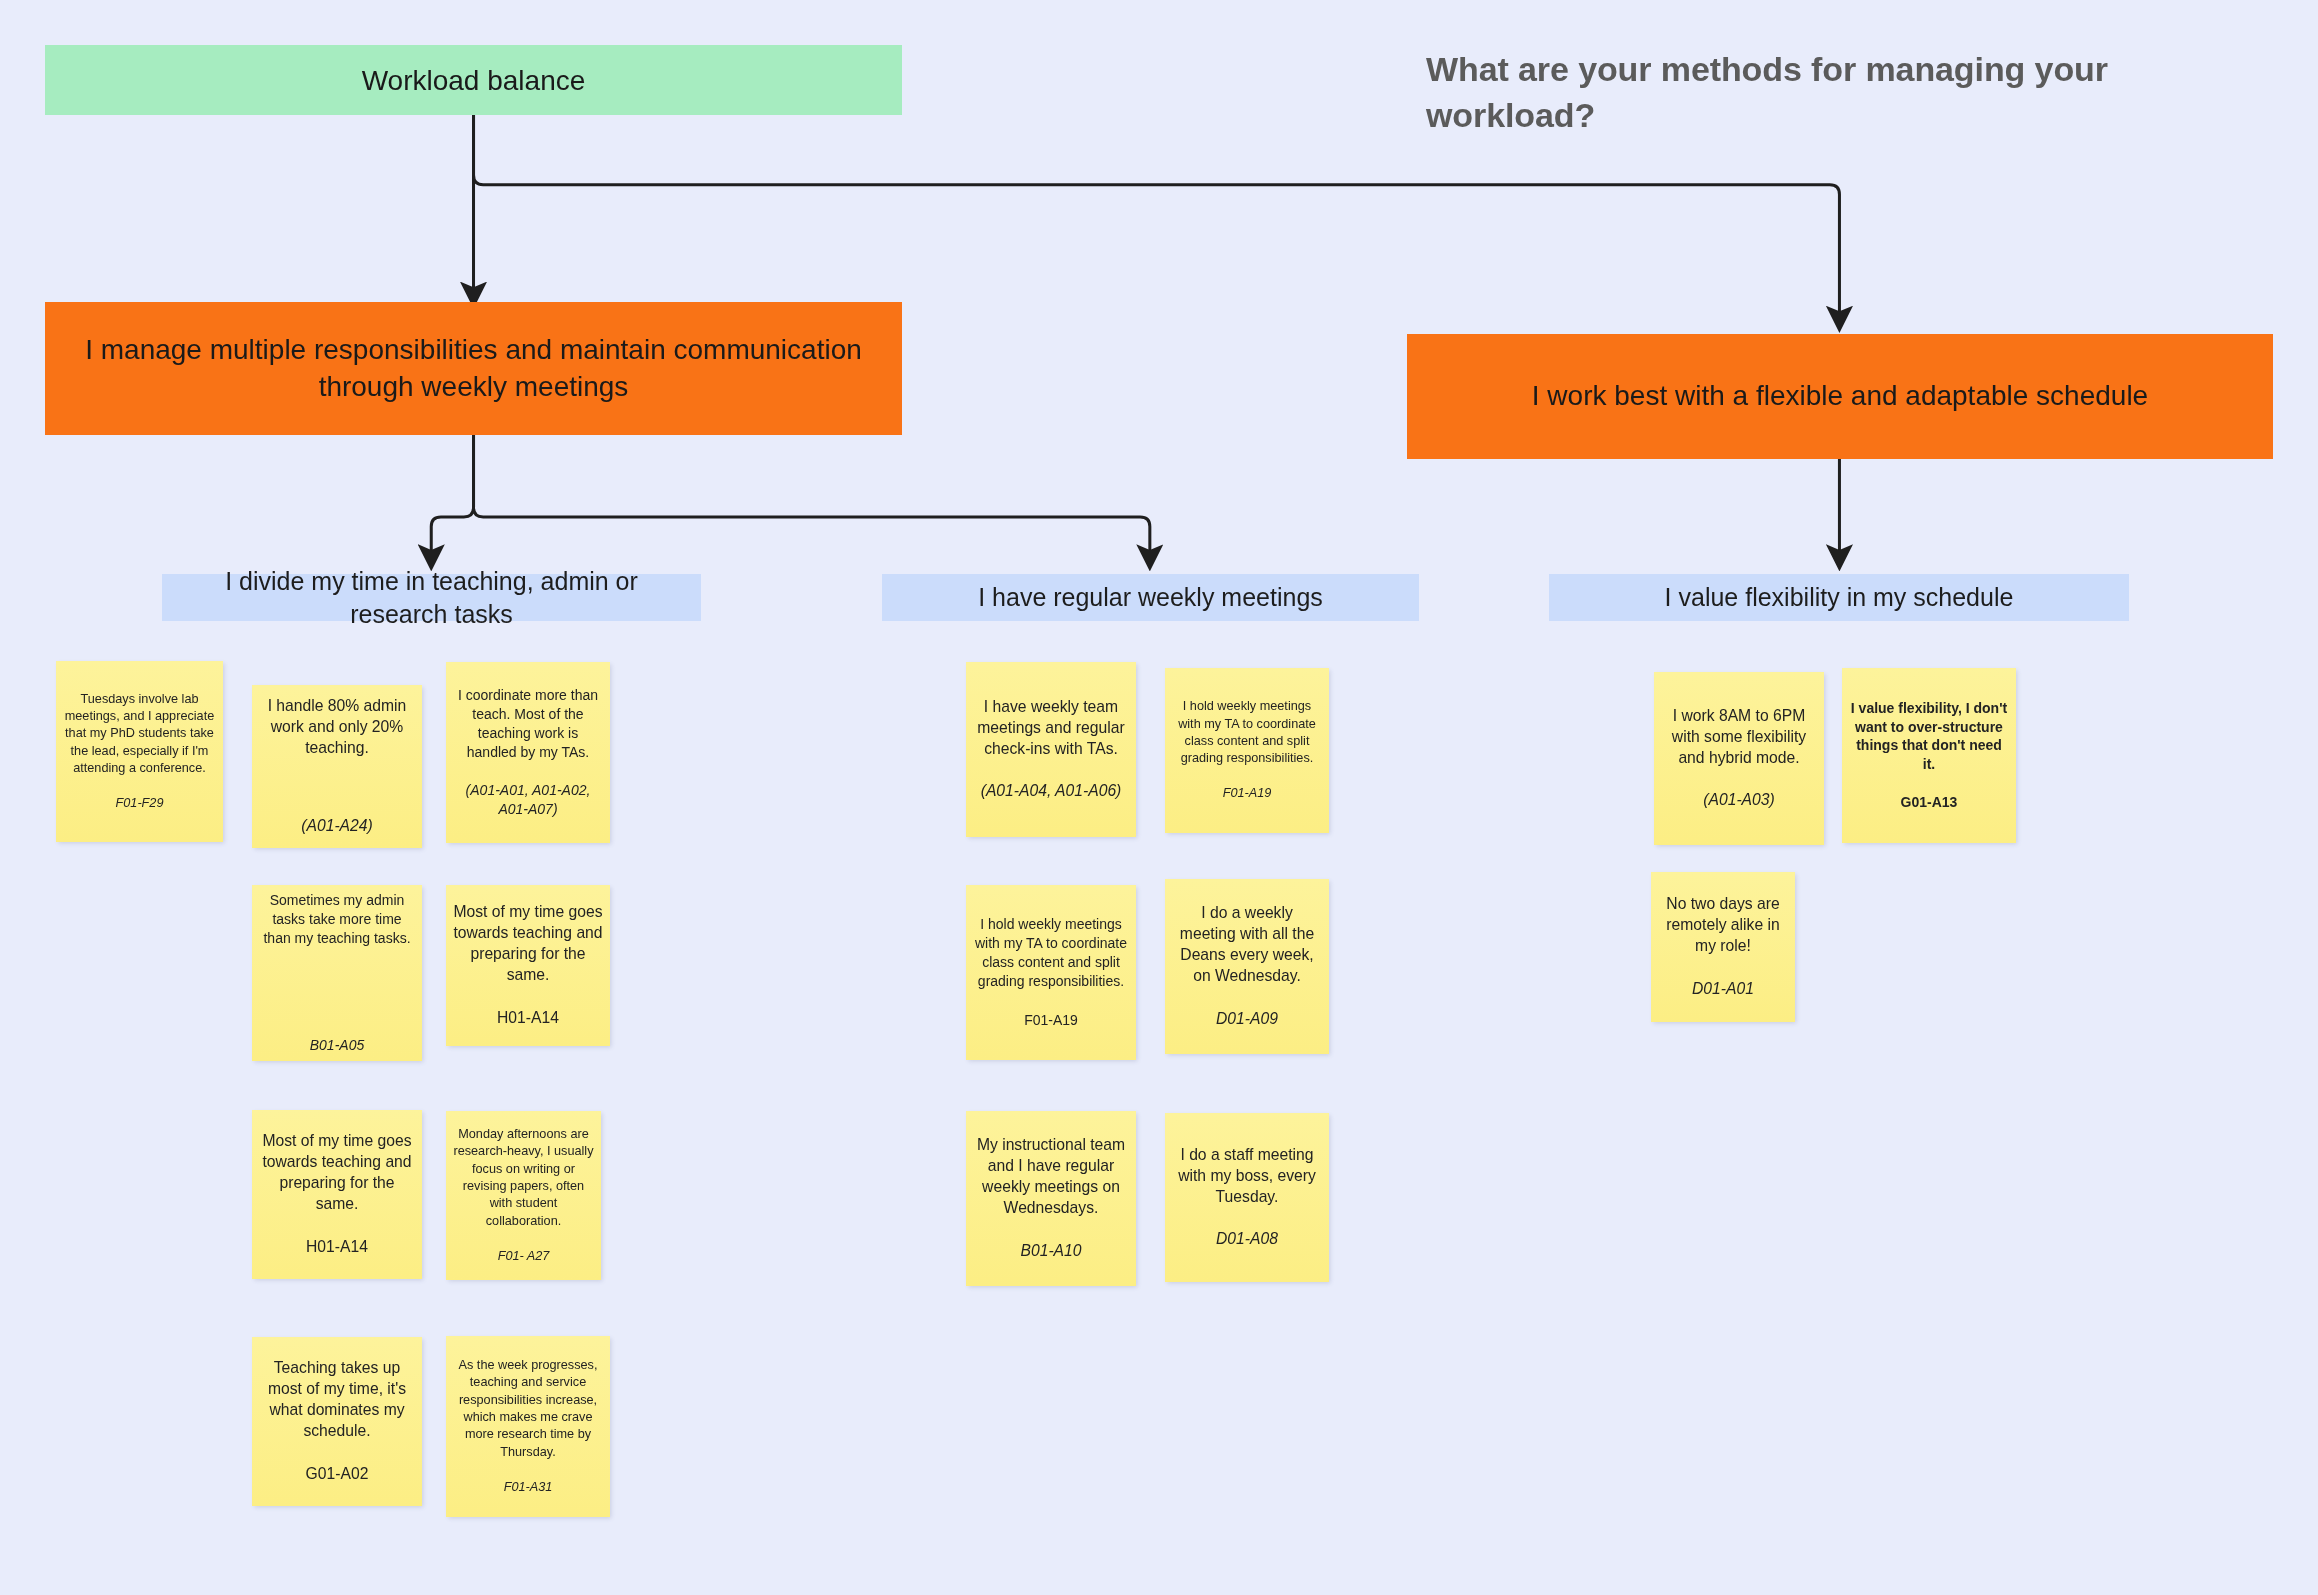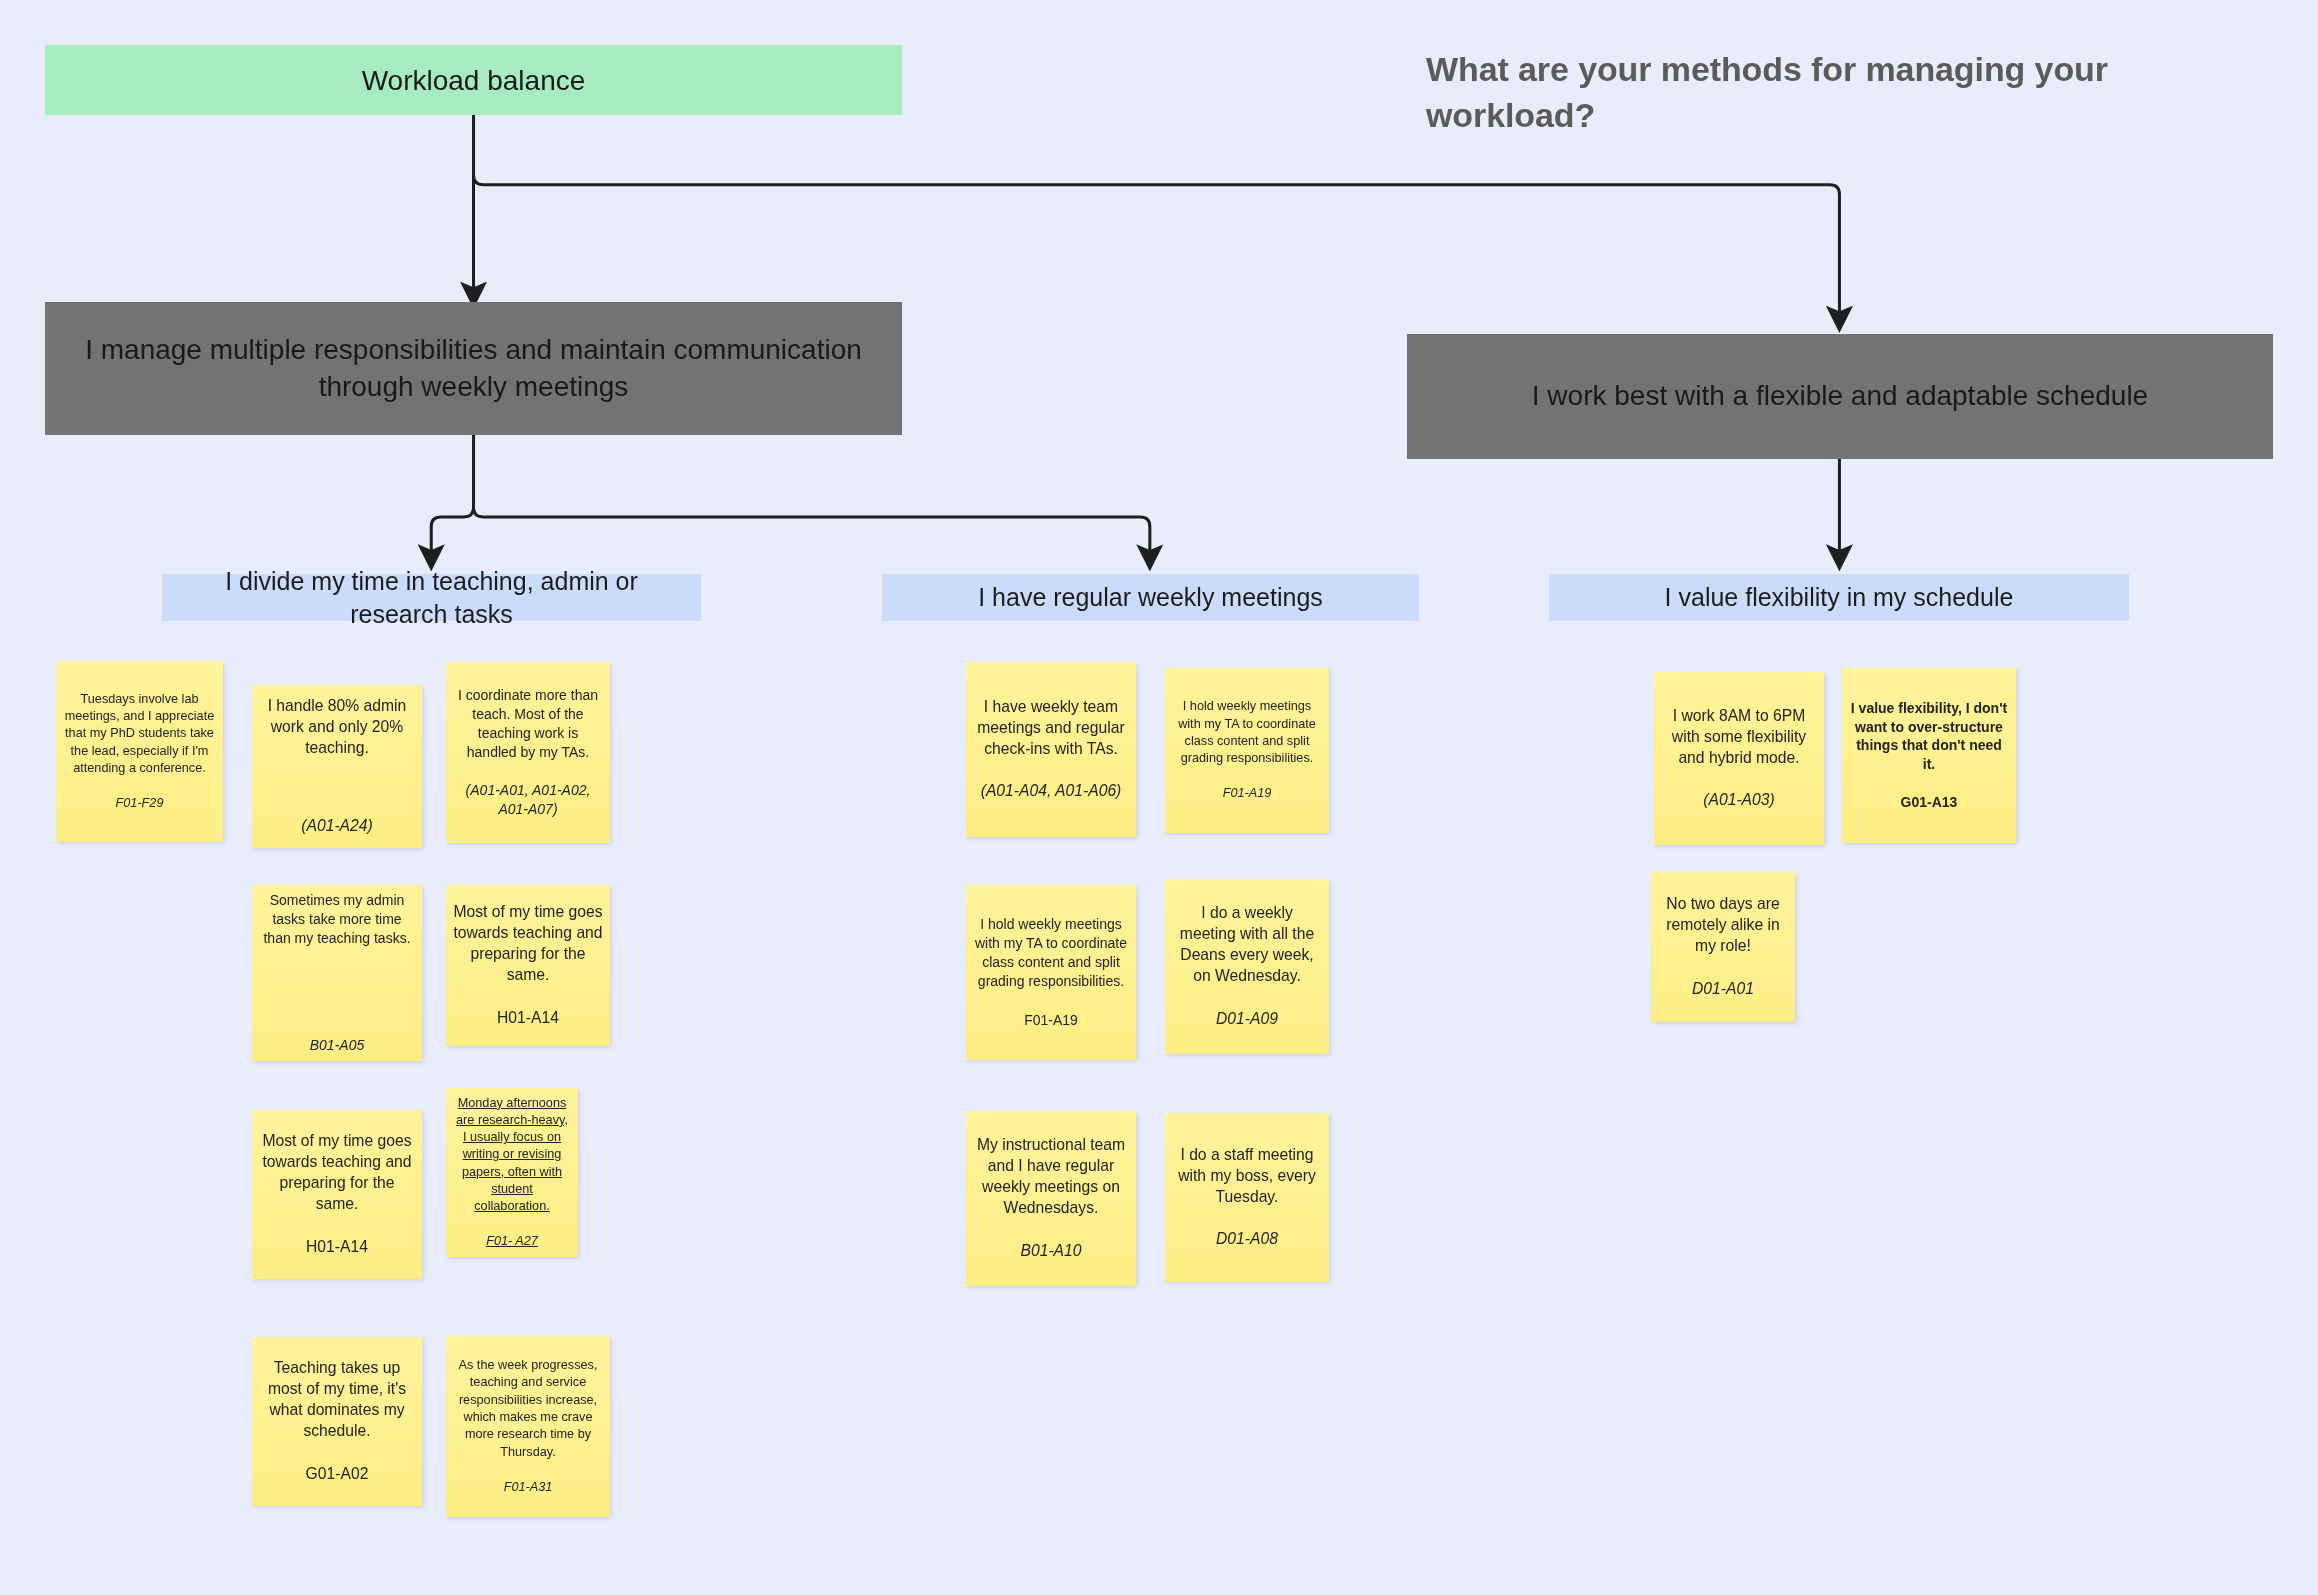--- a/index.html
+++ b/index.html
@@ -16,21 +16,21 @@
   .node{position:absolute;box-sizing:border-box;display:flex;align-items:center;justify-content:center;text-align:center;}
 
   .root-node{
     background:#a6ecc0;
     color:#1a1a1a;
     font-size:28px;
     line-height:1.25;
     padding:6px 14px;
   }
   .theme-node{
-    background:#737373;
+    background:#f97316;
     color:#1a1a1a;
     font-size:28px;
     line-height:1.3;
     padding:8.5px 24px;
   }
   .cat-node{
     background:#cbdcfb;
     color:#1d1d1d;
     font-size:25px;
     line-height:1.3;
@@ -145,21 +145,21 @@
   <div class="note fs-md" style="left:446px;top:885px;width:164px;height:161px;">
     <span class="body">Most of my time goes towards teaching and preparing for the same.</span>
     <span class="code">H01-A14</span>
   </div>
 
   <div class="note fs-md" style="left:252px;top:1110px;width:170px;height:169px;">
     <span class="body">Most of my time goes towards teaching and preparing for the same.</span>
     <span class="code">H01-A14</span>
   </div>
 
-  <div class="note fs-xs" style="left:446px;top:1088px;width:132px;height:169px;text-decoration:underline;">
+  <div class="note fs-xs" style="left:446px;top:1111px;width:155px;height:169px;">
     <span class="body">Monday afternoons are research-heavy, I usually focus on writing or revising papers, often with student collaboration.</span>
     <span class="code ital">F01- A27</span>
   </div>
 
   <div class="note fs-md" style="left:252px;top:1337px;width:170px;height:169px;">
     <span class="body">Teaching takes up most of my time, it's what dominates my schedule.</span>
     <span class="code">G01-A02</span>
   </div>
 
   <div class="note fs-xs" style="left:446px;top:1336px;width:164px;height:181px;">

